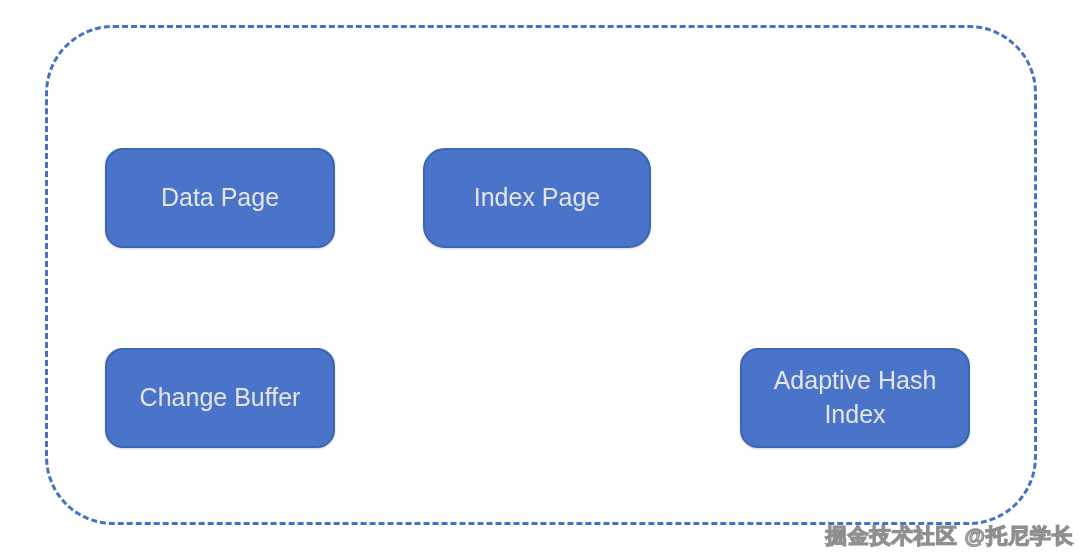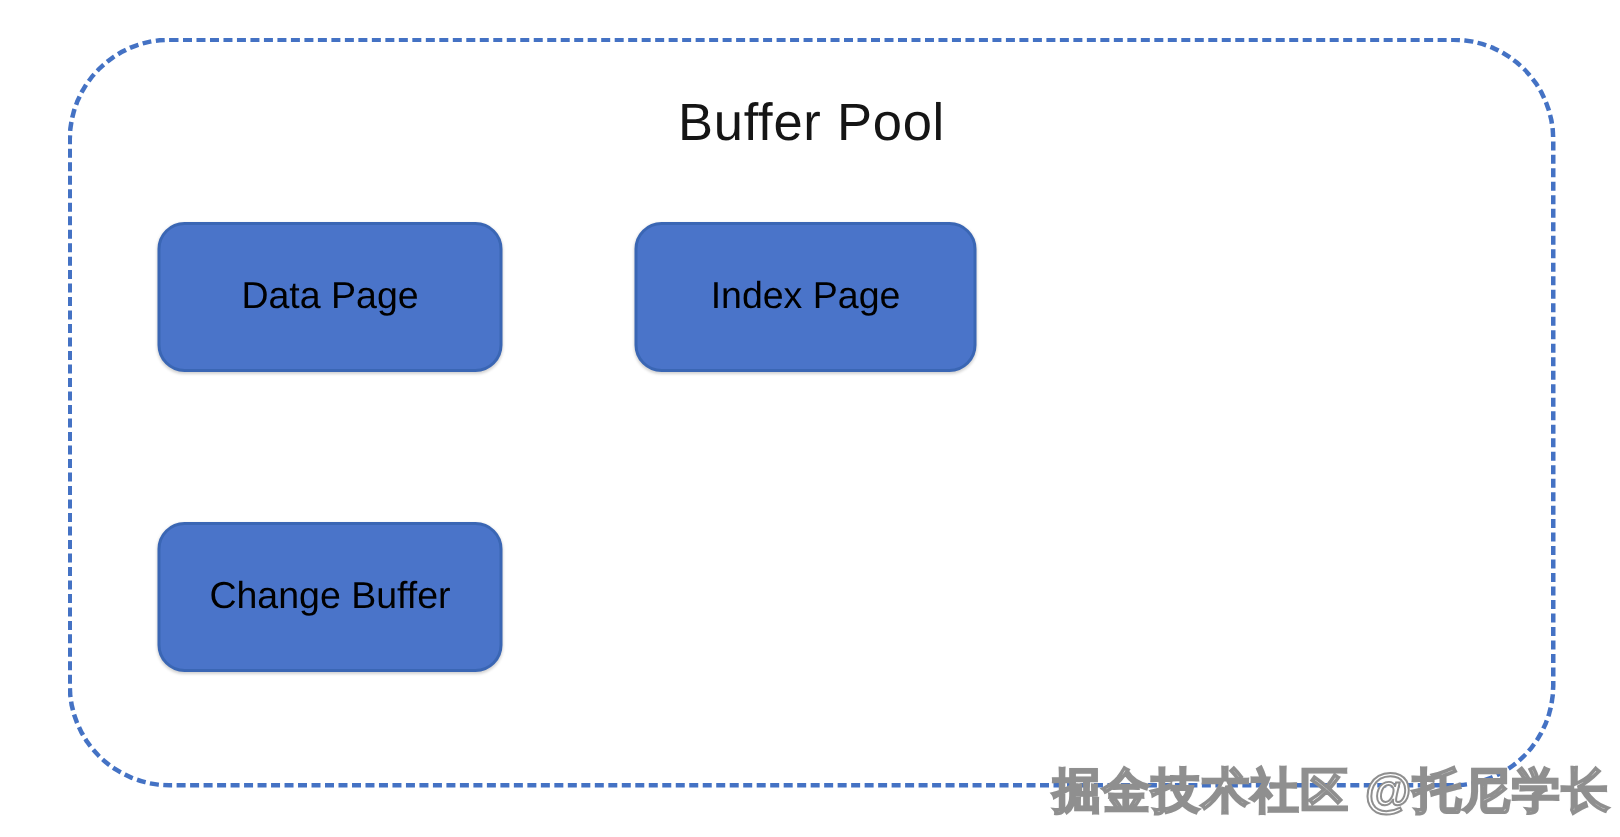--- a/index.html
+++ b/index.html
@@ -44,58 +44,58 @@
     width: 230px;
     height: 100px;
     box-sizing: border-box;
     background: #4A74C9;
     border: 2px solid #3A66B4;
     border-radius: 18px;
     display: flex;
     align-items: center;
     justify-content: center;
     text-align: center;
-    color: #000000;
+    color: #e5e5e5;
     font-size: 25px;
     line-height: 1.35;
     padding: 6px 14px;
     box-shadow: 0 1px 2px rgba(0,0,0,0.18);
   }
   .r1 { top: 148px; }
   .r2 { top: 348px; }
   .c1 { left: 105px; }
-  .c2 { left: 423px; width: 228px; }
+  .c2 { left: 423px; width: 228px; border-radius: 22px; }
   .c3 { left: 740px; }
   .watermark {
     position: absolute;
     right: 6px;
     bottom: 8px;
-    font-size: 32px;
+    font-size: 21px;
     font-weight: 700;
     letter-spacing: 1px;
     color: #ffffff;
     -webkit-text-stroke: 1.3px #8f8f8f;
     text-shadow: 0 0 1px rgba(120,120,120,0.55);
     z-index: 5;
     white-space: nowrap;
   }
 </style>
 </head>
 <body>
 
 <div class="stage">
 
   <div class="pool-container"></div>
 
-  <div class="pool-title">Buffer Pool</div>
 
   <div class="node r1 c1">Data Page</div>
 
   <div class="node r1 c2">Index Page</div>
 
 
   <div class="node r2 c1">Change Buffer</div>
 
 
+  <div class="node r2 c3">Adaptive Hash Index</div>
 
   <div class="watermark">掘金技术社区 @托尼学长</div>
 
 </div>
 
 </body></html>

